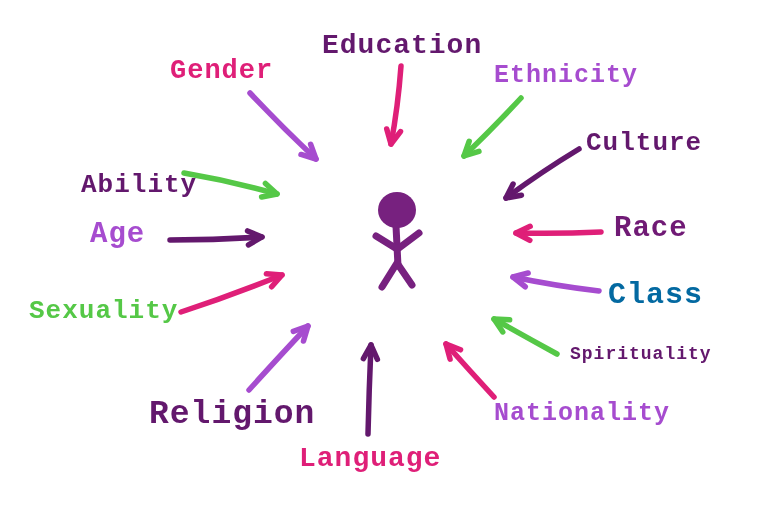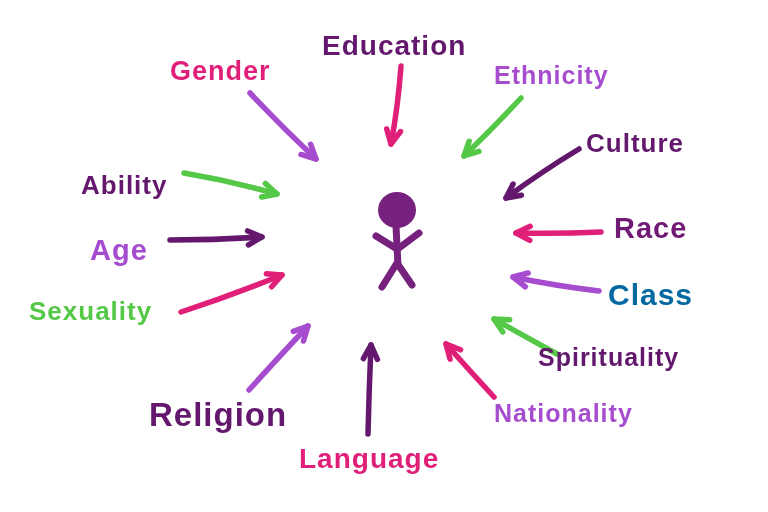--- a/index.html
+++ b/index.html
@@ -6,21 +6,21 @@
     margin: 0;
     padding: 0;
     background: #ffffff;
   }
   #stage {
     position: relative;
     width: 768px;
     height: 512px;
     background: #ffffff;
     overflow: hidden;
-    font-family: Liberation Sans, sans-serif;
+    font-family: Liberation Mono, monospace;
   }
   #arrow-canvas {
     position: absolute;
     left: 0;
     top: 0;
     width: 768px;
     height: 512px;
   }
   .arrow {
     fill: none;
@@ -46,25 +46,25 @@
     letter-spacing: 1px;
     line-height: 1;
     white-space: nowrap;
     user-select: none;
   }
   .lbl-education    { left: 322px; top:  32px; font-size: 28px; }
   .lbl-gender       { left: 170px; top:  58px; font-size: 27px; }
   .lbl-ethnicity    { left: 494px; top:  63px; font-size: 25px; }
   .lbl-culture      { left: 586px; top: 130px; font-size: 26px; }
   .lbl-ability      { left:  81px; top: 156px; font-size: 26px; }
-  .lbl-age          { left:  90px; top: 220px; font-size: 29px; margin-top: 16px; }
+  .lbl-age          { left:  90px; top: 220px; font-size: 29px; }
   .lbl-race         { left: 614px; top: 214px; font-size: 29px; }
   .lbl-class        { left: 608px; top: 280px; font-size: 30px; }
   .lbl-sexuality    { left:  29px; top: 298px; font-size: 26px; }
-  .lbl-spirituality { left: 538px; top: 345px; font-size: 25px; }
+  .lbl-spirituality { left: 570px; top: 345px; font-size: 18px; }
   .lbl-religion     { left: 149px; top: 398px; font-size: 33px; }
   .lbl-nationality  { left: 494px; top: 401px; font-size: 25px; }
   .lbl-language     { left: 299px; top: 445px; font-size: 28px; }
 </style>
 </head>
 <body>
 
 <div id="stage">
 
   <svg id="arrow-canvas" viewBox="0 0 768 512" xmlns="http://www.w3.org/2000/svg">

